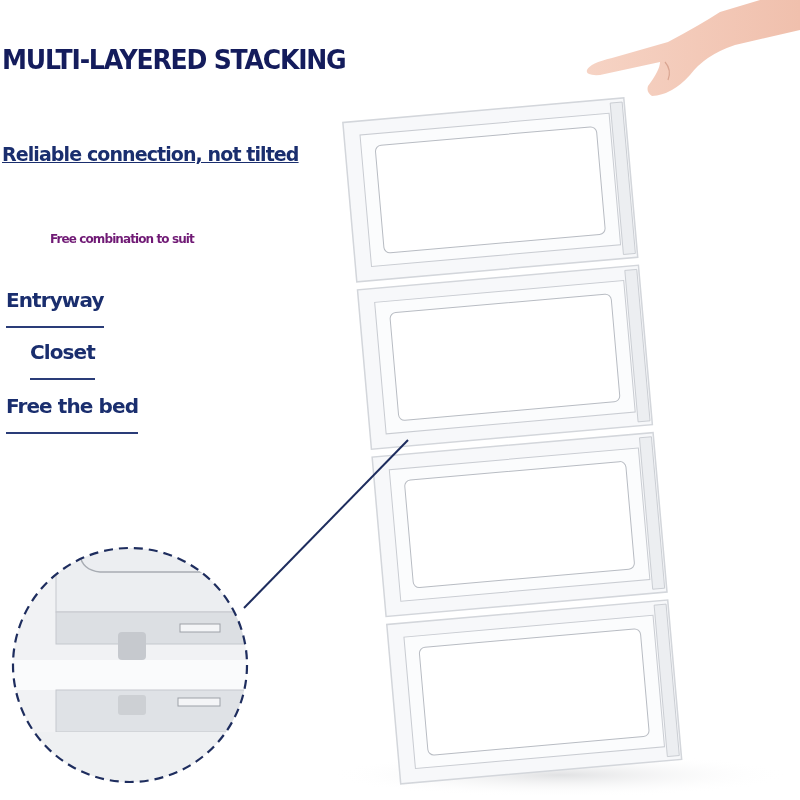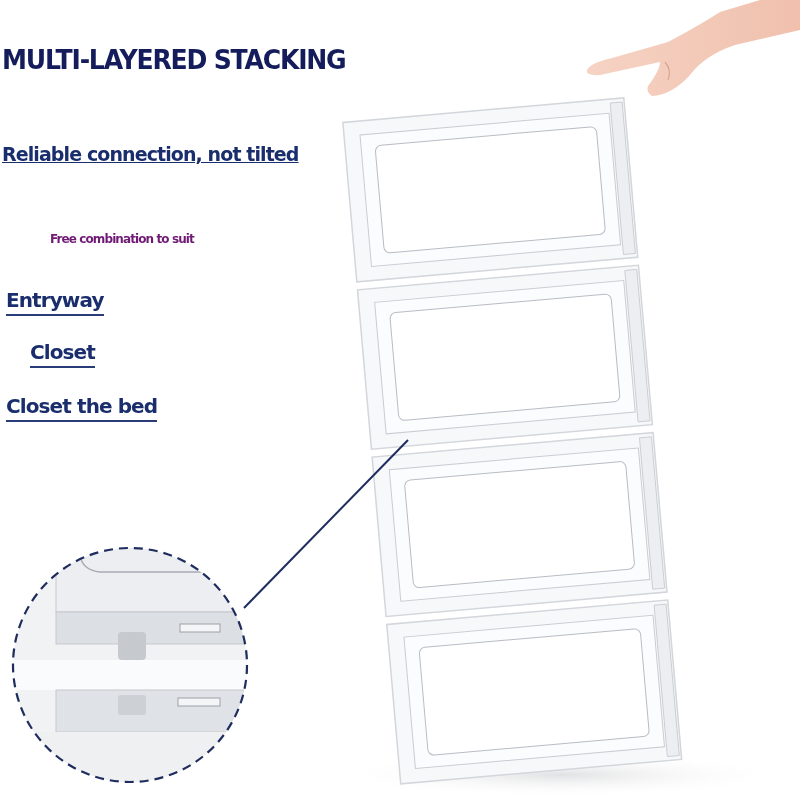--- a/index.html
+++ b/index.html
@@ -21,38 +21,38 @@
     }
     .combo {
       position: absolute; left: 6px; top: 229px;
       font-size: 12px; font-weight: bold; color: #701a75;
       letter-spacing: -0.9px; line-height: 21px; margin-left: 44px;
     }
     .space-item {
       position: absolute; left: 6px;
       font-size: 20px; font-weight: bold; color: #1a2e6e;
       letter-spacing: -0.9px; white-space: nowrap;
-      padding-bottom: 2px; border-bottom: 2px solid #2a3c78;
+      padding-bottom: 14px; border-bottom: 2px solid #2a3c78;
     }
     .space-item.i0 { top: 288px; }
     .space-item.i1 { top: 340px; margin-left: 24px; }
     .space-item.i2 { top: 394px; }
     svg.scene { position: absolute; left: 0; top: 0; }
   </style>
 </head>
 <body>
 
 <div class="headline">MULTI-LAYERED STACKING</div>
 <div class="subhead">Reliable connection, not tilted</div>
 <div class="combo">
   <div>Free combination to suit</div>
 </div>
 <div class="space-item i0">Entryway</div>
 <div class="space-item i1">Closet</div>
-<div class="space-item i2">Closet the bed</div>
+<div class="space-item i2">Free the bed</div>
 
 <svg class="scene" width="800" height="800" viewBox="0 0 800 800">
   <defs>
     <linearGradient id="skin" x1="0" y1="0" x2="1" y2="0">
       <stop offset="0" stop-color="#f6d3c4"></stop>
       <stop offset="1" stop-color="#f0c0ad"></stop>
     </linearGradient>
     <radialGradient id="floorShadow" cx="0.5" cy="0.5" r="0.5">
       <stop offset="0" stop-color="#d9dadc" stop-opacity="0.8"></stop>
       <stop offset="1" stop-color="#ffffff" stop-opacity="0"></stop>

